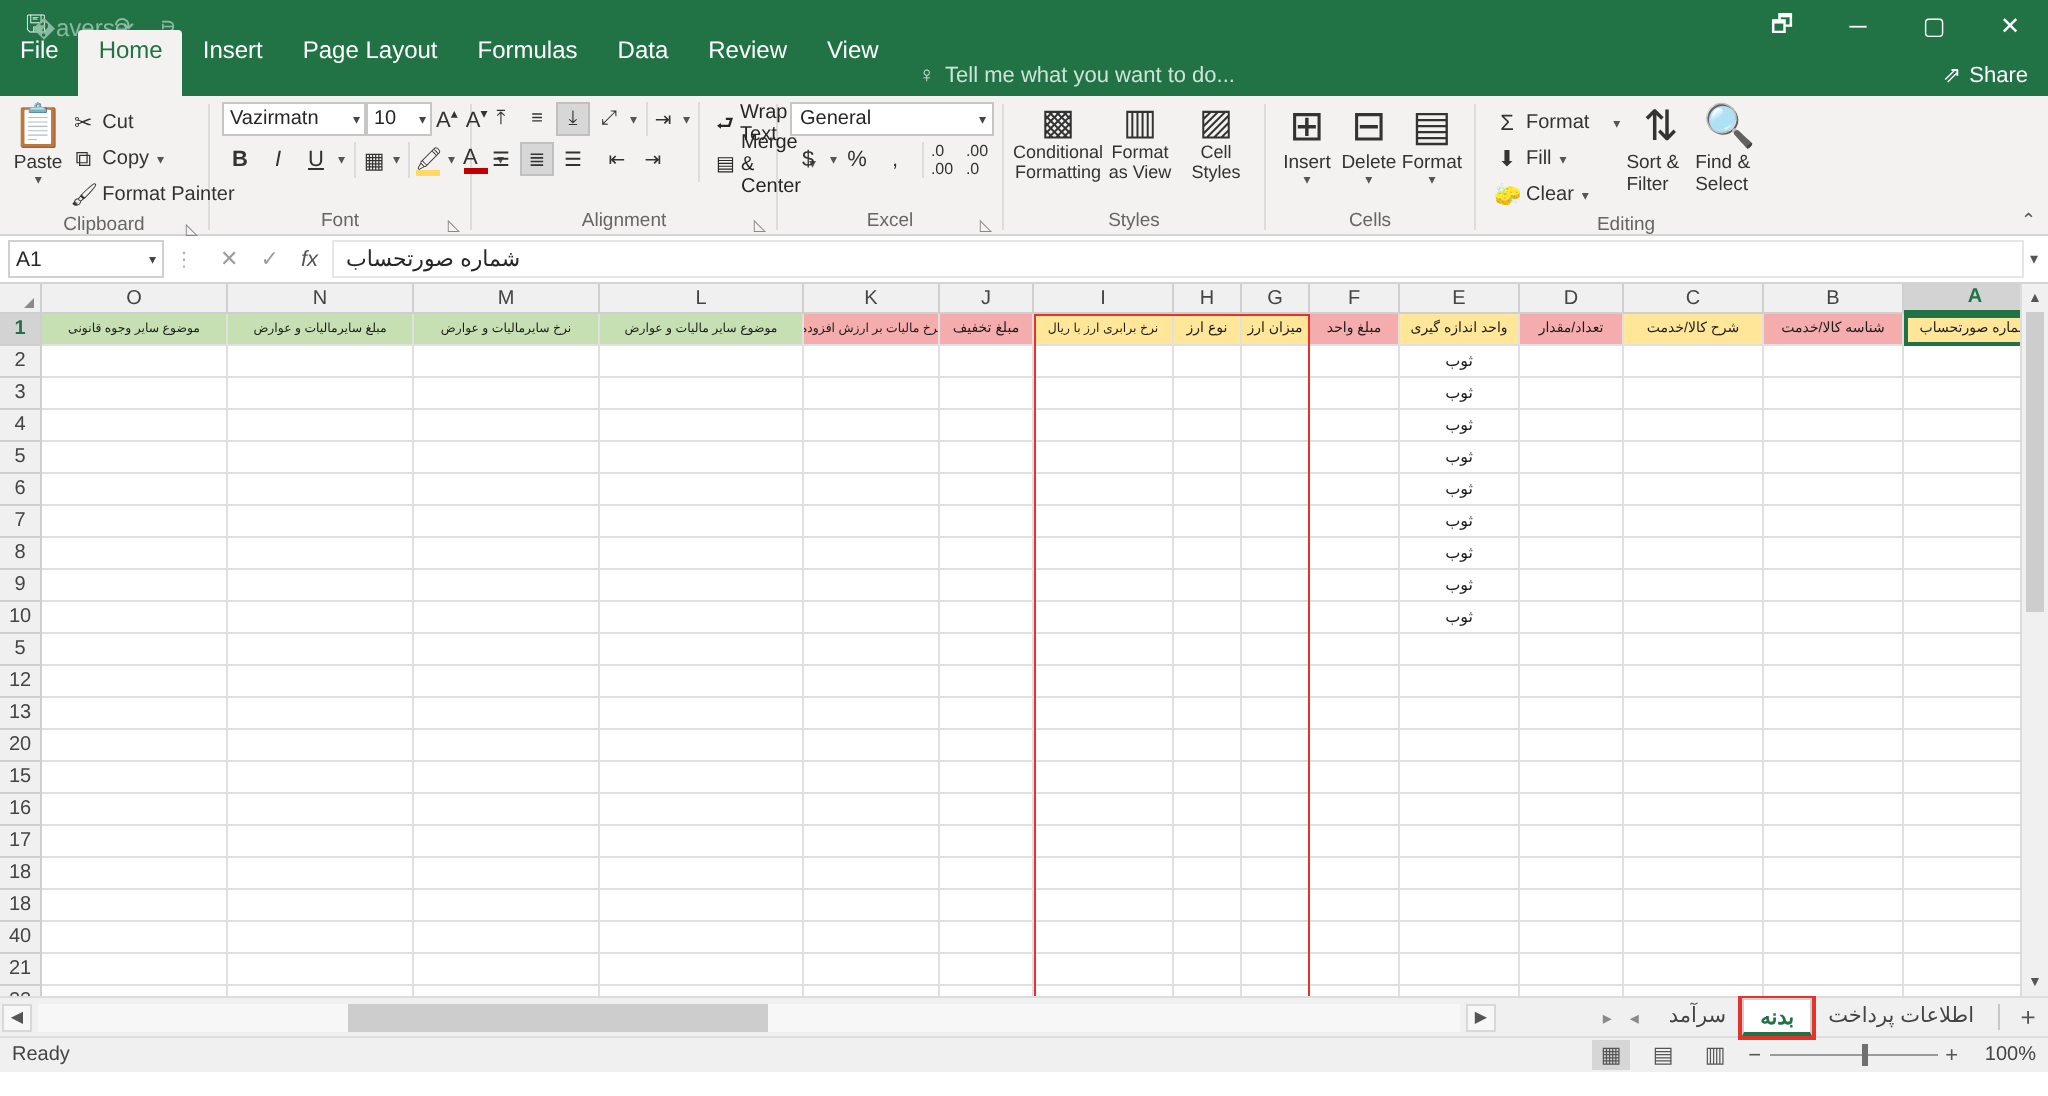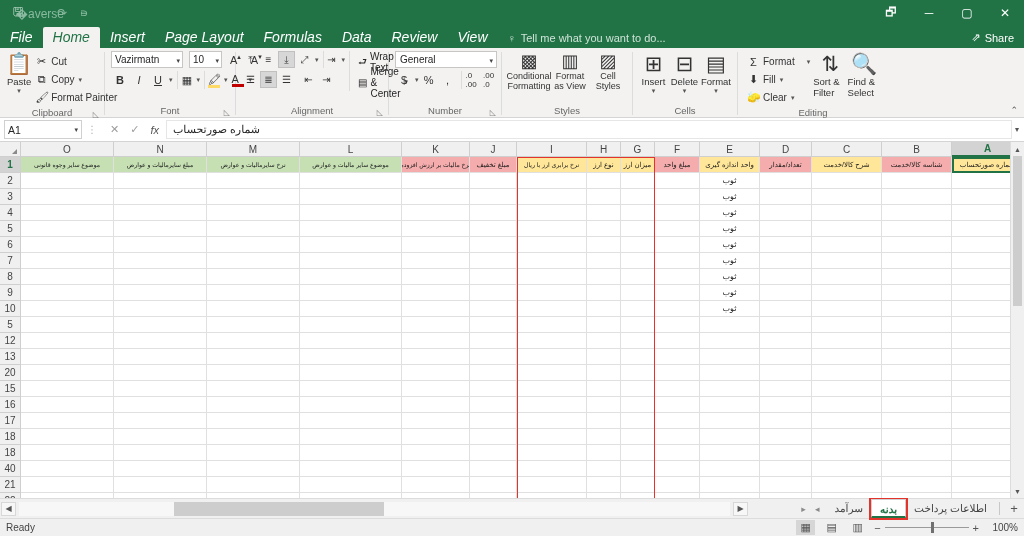--- a/index.html
+++ b/index.html
@@ -27,21 +27,21 @@
   .win-ctrls div {
     width:38px; height:26px; display:flex; align-items:center; justify-content:center;
     font-size:12px; color:#fff;
   }
   
   .tabsrow {
     height:22px; background:#217346; display:flex; align-items:flex-end;
     position:relative;
   }
   .rtab {
-    padding:3px 10px 4px; font-size:14px; color:#fff; line-height:14px;font-style:italic;
+    padding:3px 10px 16px; font-size:12px; color:#fff; line-height:14px;
   }
   .rtab.active {
     background:#f3f2f1; color:#217346; border-radius:2px 2px 0 0;
     font-weight:normal;
   }
   .tellme {
     display:flex; align-items:center; gap:5px; color:#cfe3d8;
     font-size:11px; padding:0 10px 4px; font-style:normal;
   }
   .share {
@@ -74,21 +74,21 @@
   
   .smallcol { display:flex; flex-direction:column; gap:1px; padding-top:2px; }
   .smallbtn {
     display:flex; align-items:center; gap:3px; font-size:10px;
     padding:1px 3px; color:#333; white-space:nowrap; height:17px;
   }
   .smallbtn .ic { width:13px; text-align:center; font-size:11px; }
   .car-s { font-size:7px; color:#555; margin-left:1px; }
   
   .fontgrp { width:130px; }
-  .fontrow1 { display:flex; align-items:center; gap:6px; }
+  .fontrow1 { display:flex; align-items:center; gap:0; }
   .fontname {
     width:72px; height:17px; border:1px solid #c8c6c4; background:#fff;
     font-size:10px; padding:0 12px 0 3px; line-height:15px; position:relative;
   }
   .fontname::after, .fontsize::after {
     content:"▾"; position:absolute; right:2px; top:1px; font-size:7px; color:#444;
   }
   .fontsize {
     width:33px; height:17px; border:1px solid #c8c6c4; background:#fff;
     font-size:10px; padding:0 11px 0 3px; line-height:15px; position:relative;
@@ -406,21 +406,21 @@
       <div class="numrow2">
         <div class="fbtn">$</div>
         <span class="car-s">▾</span>
         <div class="fbtn">%</div>
         <div class="fbtn">,</div>
         <div class="fbtn sep-left" style="font-size:8px">.0<br>.00</div>
         <div class="fbtn" style="font-size:8px">.00<br>.0</div>
       </div>
     </div>
     <div class="grp-label">
-      <span>Number</span>
+      <span>Excel</span>
       <span class="dlg">◺</span>
     </div>
   </div>
   <div class="grp-sep"></div>
 
   <div class="grp stylesgrp">
     <div class="grp-body" style="gap:2px">
       <div class="stbtn">
         <span class="glyph">▩</span>
         <span>Conditional Formatting</span>

